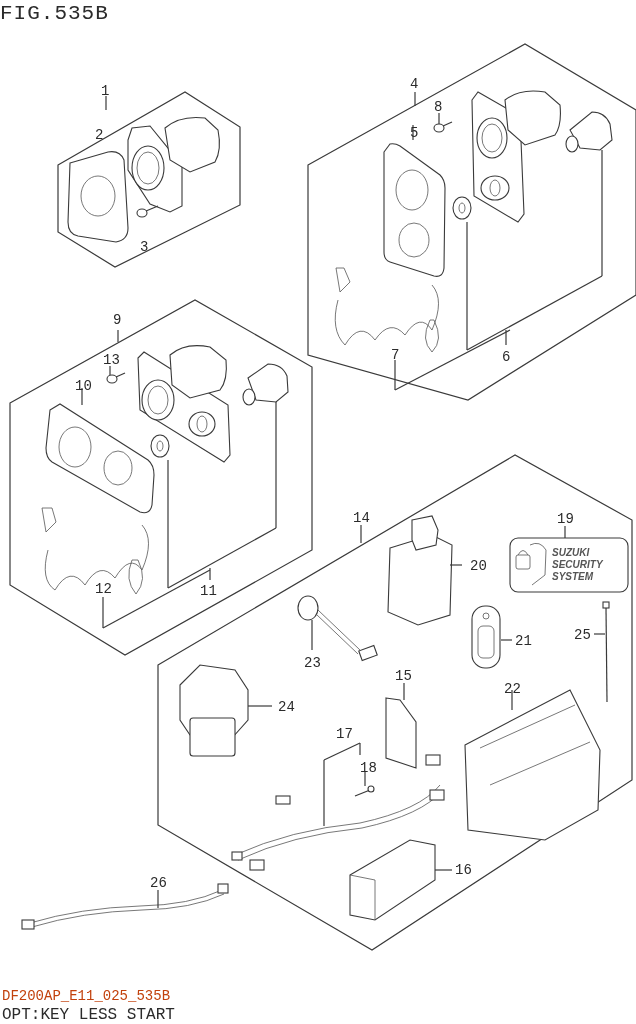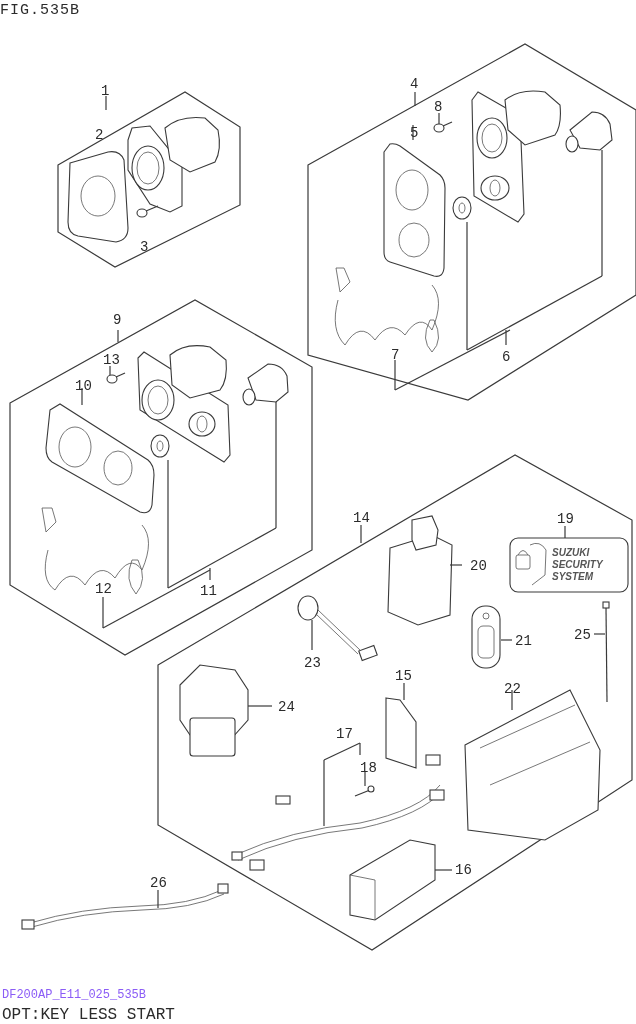--- a/index.html
+++ b/index.html
@@ -1,18 +1,18 @@
 <!DOCTYPE html>
 <html><head>
 <meta charset="utf-8">
 <style>
   html, body { margin:0; padding:0; background:#ffffff; }
   body { width:636px; height:1024px; position:relative; overflow:hidden; font-family:"Liberation Mono", "DejaVu Sans Mono", monospace; color:#333; }
-  #fig-title { position:absolute; left:0; top:2px; font-size:15px; letter-spacing:1px; color:#2b2b2b; }
-  #code-line { position:absolute; left:2px; top:988px; font-size:12px; color:#8b5cf6; }
+  #fig-title { position:absolute; left:0; top:2px; font-size:21px; letter-spacing:1px; color:#2b2b2b; }
+  #code-line { position:absolute; left:2px; top:988px; font-size:14px; color:#c2410c; }
   #caption-line { position:absolute; left:2px; top:1006px; font-size:16px; color:#2b2b2b; }
   svg#diagram { position:absolute; left:0; top:0; width:636px; height:1024px; }
   .ln { stroke:#3a3a3a; stroke-width:1.2; fill:none; }
   .part { stroke:#3a3a3a; stroke-width:1.1; fill:#fff; }
   .part-s { stroke:#555; stroke-width:0.8; fill:none; }
   .lbl { font-family:"Liberation Mono", "DejaVu Sans Mono", monospace; font-size:14px; fill:#2b2b2b; }
   .logo-txt { font-family:"Liberation Sans", sans-serif; font-size:10px; font-weight:bold; font-style:italic; fill:#555; }
 </style>
 </head>
 <body>

